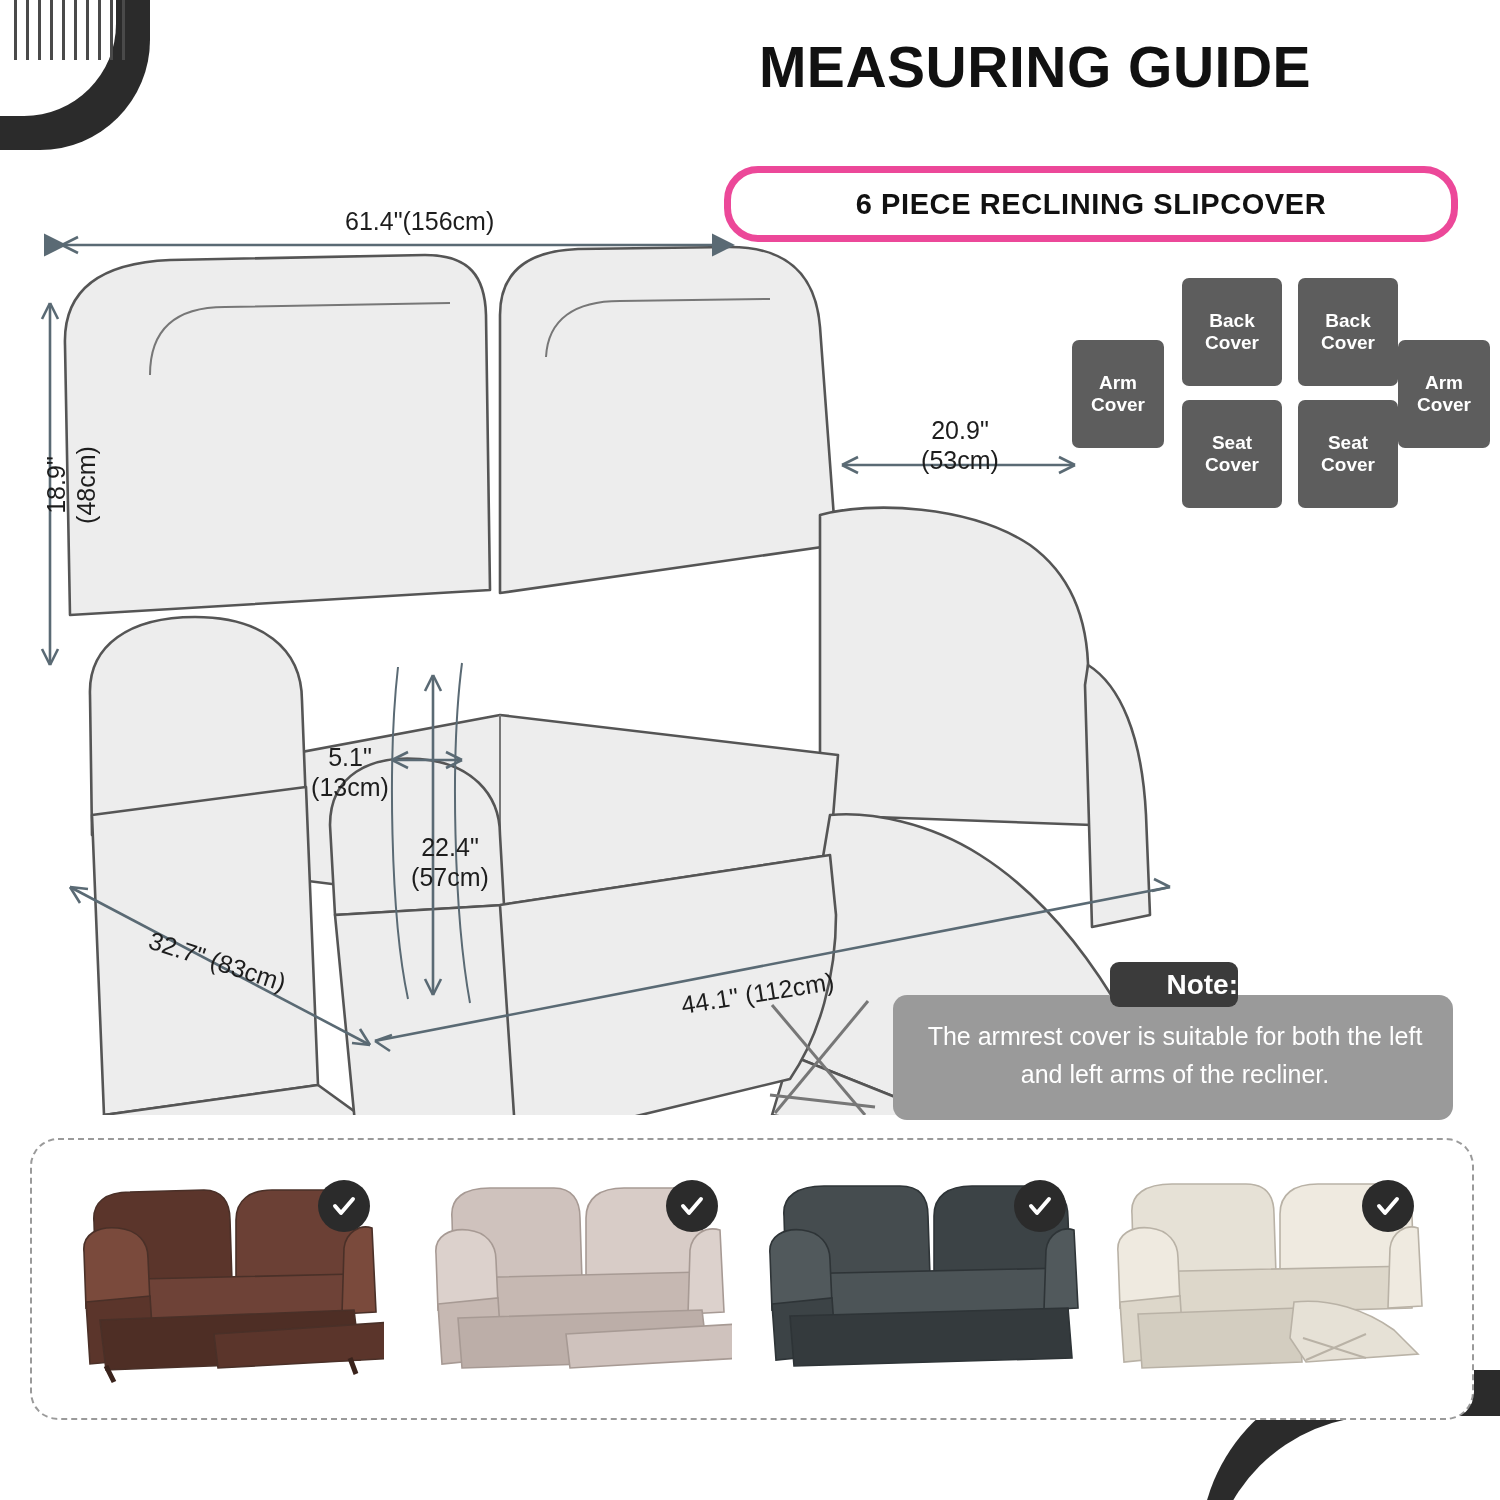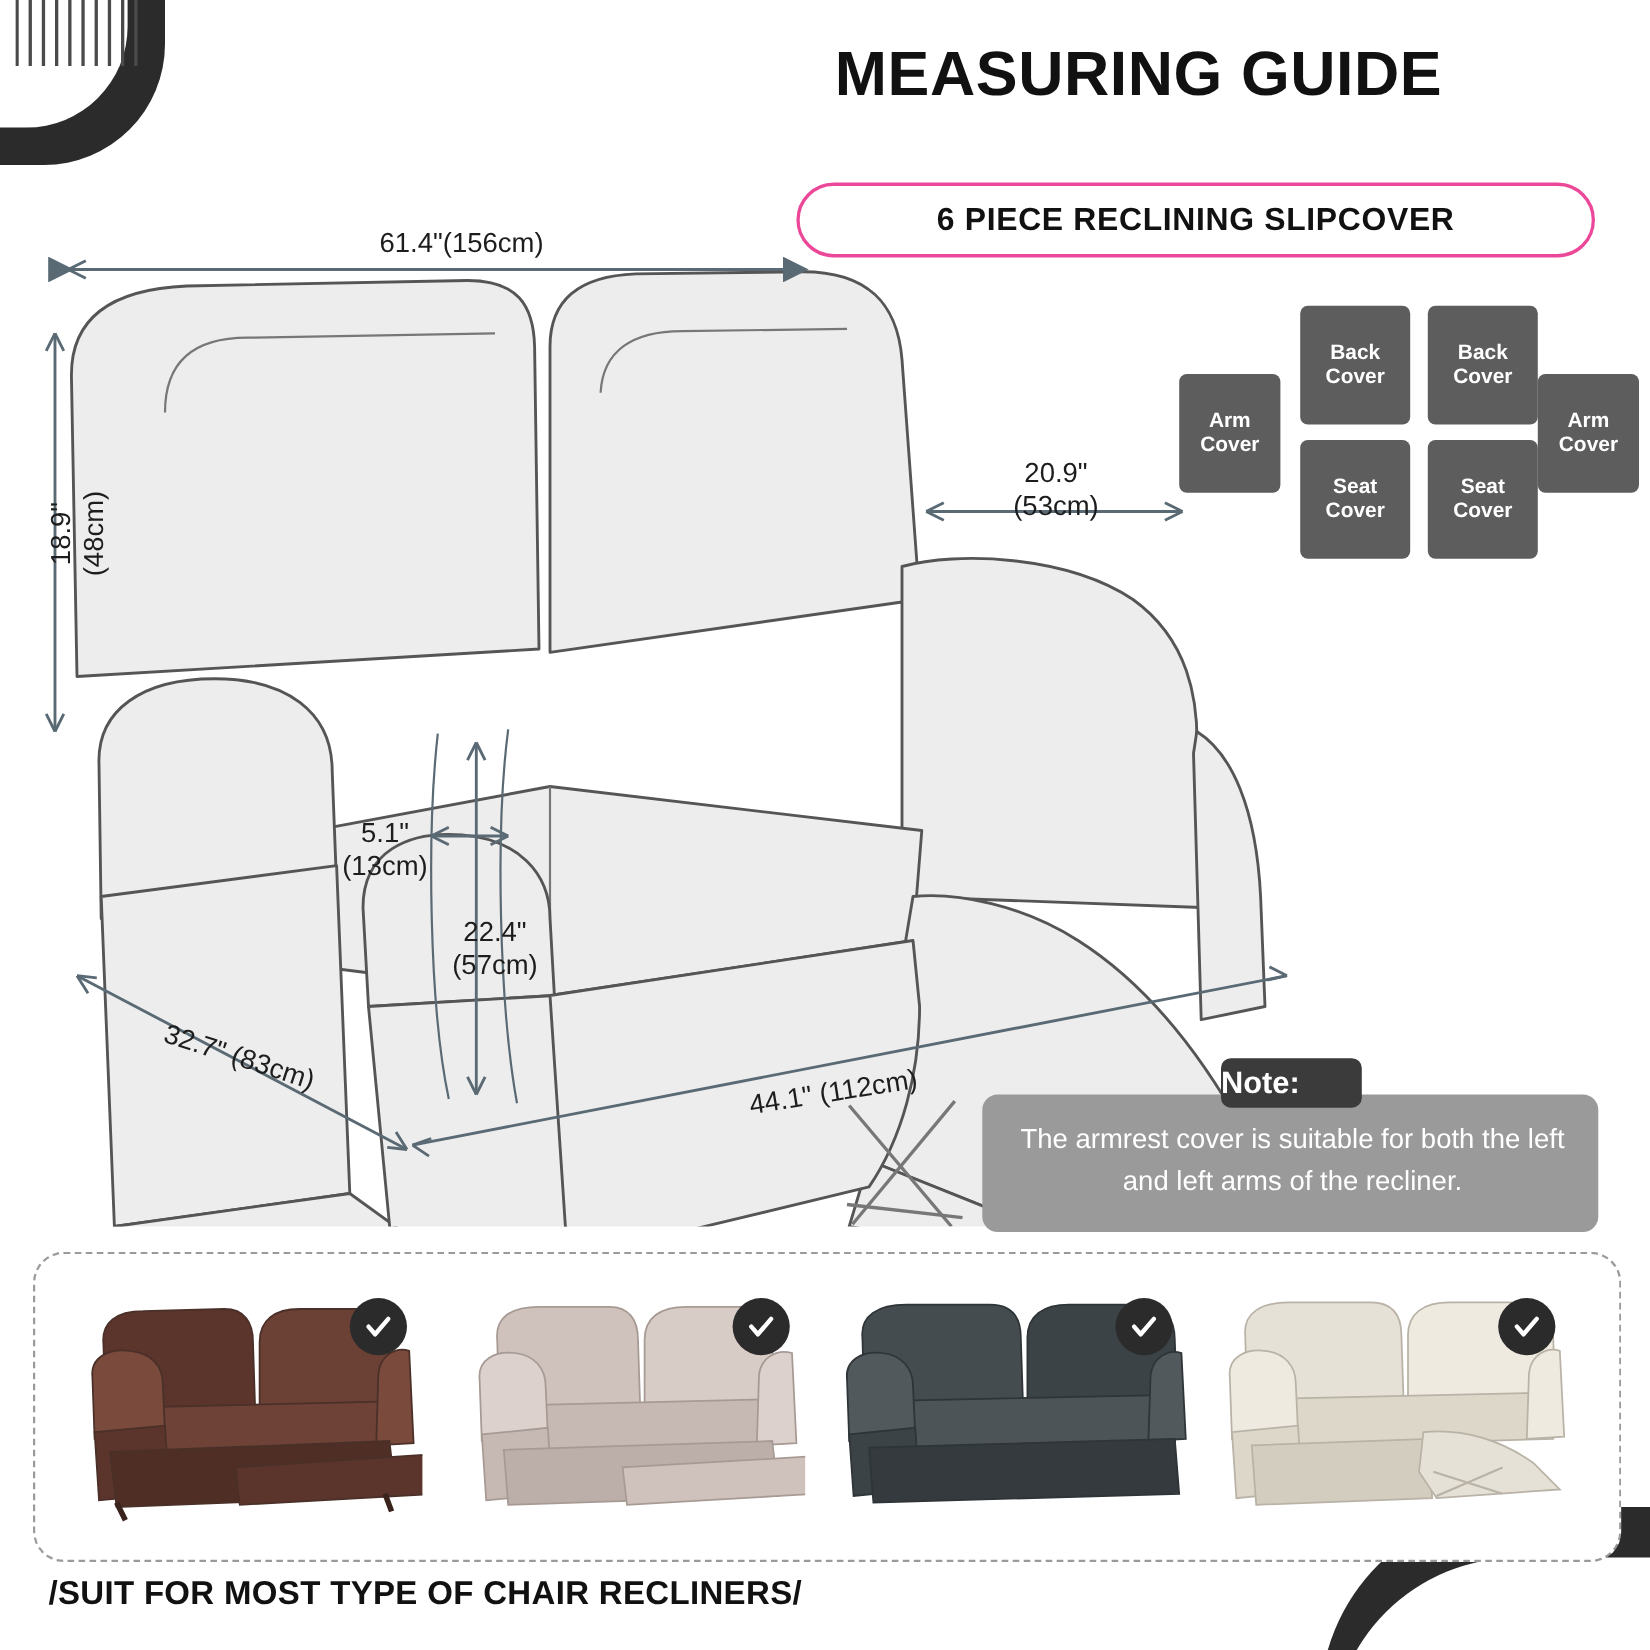--- a/index.html
+++ b/index.html
@@ -36,21 +36,21 @@
   }
 
   
   .title{
     position:absolute;left:600px;top:34px;width:870px;
     text-align:center;font-size:57px;font-weight:bold;letter-spacing:0.5px;
     color:#111;
   }
   .subtitle-pill{
     position:absolute;left:724px;top:166px;width:720px;height:62px;
-    border:3px solid #ec4899;border-radius:34px;
+    border:7px solid #ec4899;border-radius:34px;
     display:flex;align-items:center;justify-content:center;
     font-size:29px;font-weight:bold;letter-spacing:0.6px;color:#111;
     background:#fff;
   }
 
   
   .pieces{position:absolute;left:1020px;top:278px;width:440px;height:230px;}
   .piece{
     position:absolute;background:#5d5d5d;color:#fff;border-radius:7px;
     display:flex;align-items:center;justify-content:center;text-align:center;
@@ -78,21 +78,21 @@
   .dim-441{left:680px;top:972px;transform:rotate(-9deg);width:230px;}
 
   
   .note-box{
     position:absolute;left:893px;top:995px;width:560px;height:125px;
     background:#9a9a9a;border-radius:14px;
   }
   .note-tab{
     position:absolute;left:1110px;top:962px;width:128px;height:45px;
     background:#3b3b3b;border-radius:9px;color:#fff;
-    display:flex;align-items:center;justify-content:flex-start;
+    display:flex;align-items:center;justify-content:flex-end;
     font-size:28px;font-weight:bold;
   }
   .note-text{
     position:absolute;left:905px;top:1018px;width:540px;
     text-align:center;font-size:25px;color:#fff;line-height:1.5;
   }
 
   
   .gallery{
     position:absolute;left:30px;top:1138px;width:1440px;height:278px;
@@ -348,15 +348,14 @@
       </svg>
       <div class="check">
         <svg width="30" height="30" viewBox="0 0 30 30">
             <path d="M6,15 L12,22 L24,8" fill="none" stroke="#fff" stroke-width="4" stroke-linecap="round" stroke-linejoin="round"></path>
           </svg>
       </div>
     </div>
 
   </div>
 
-  <div class="footer-text">/SUIT FOR MOST TYPE OF CHAIR RECLINERS/</div>
 
 </div>
 
 </body></html>

